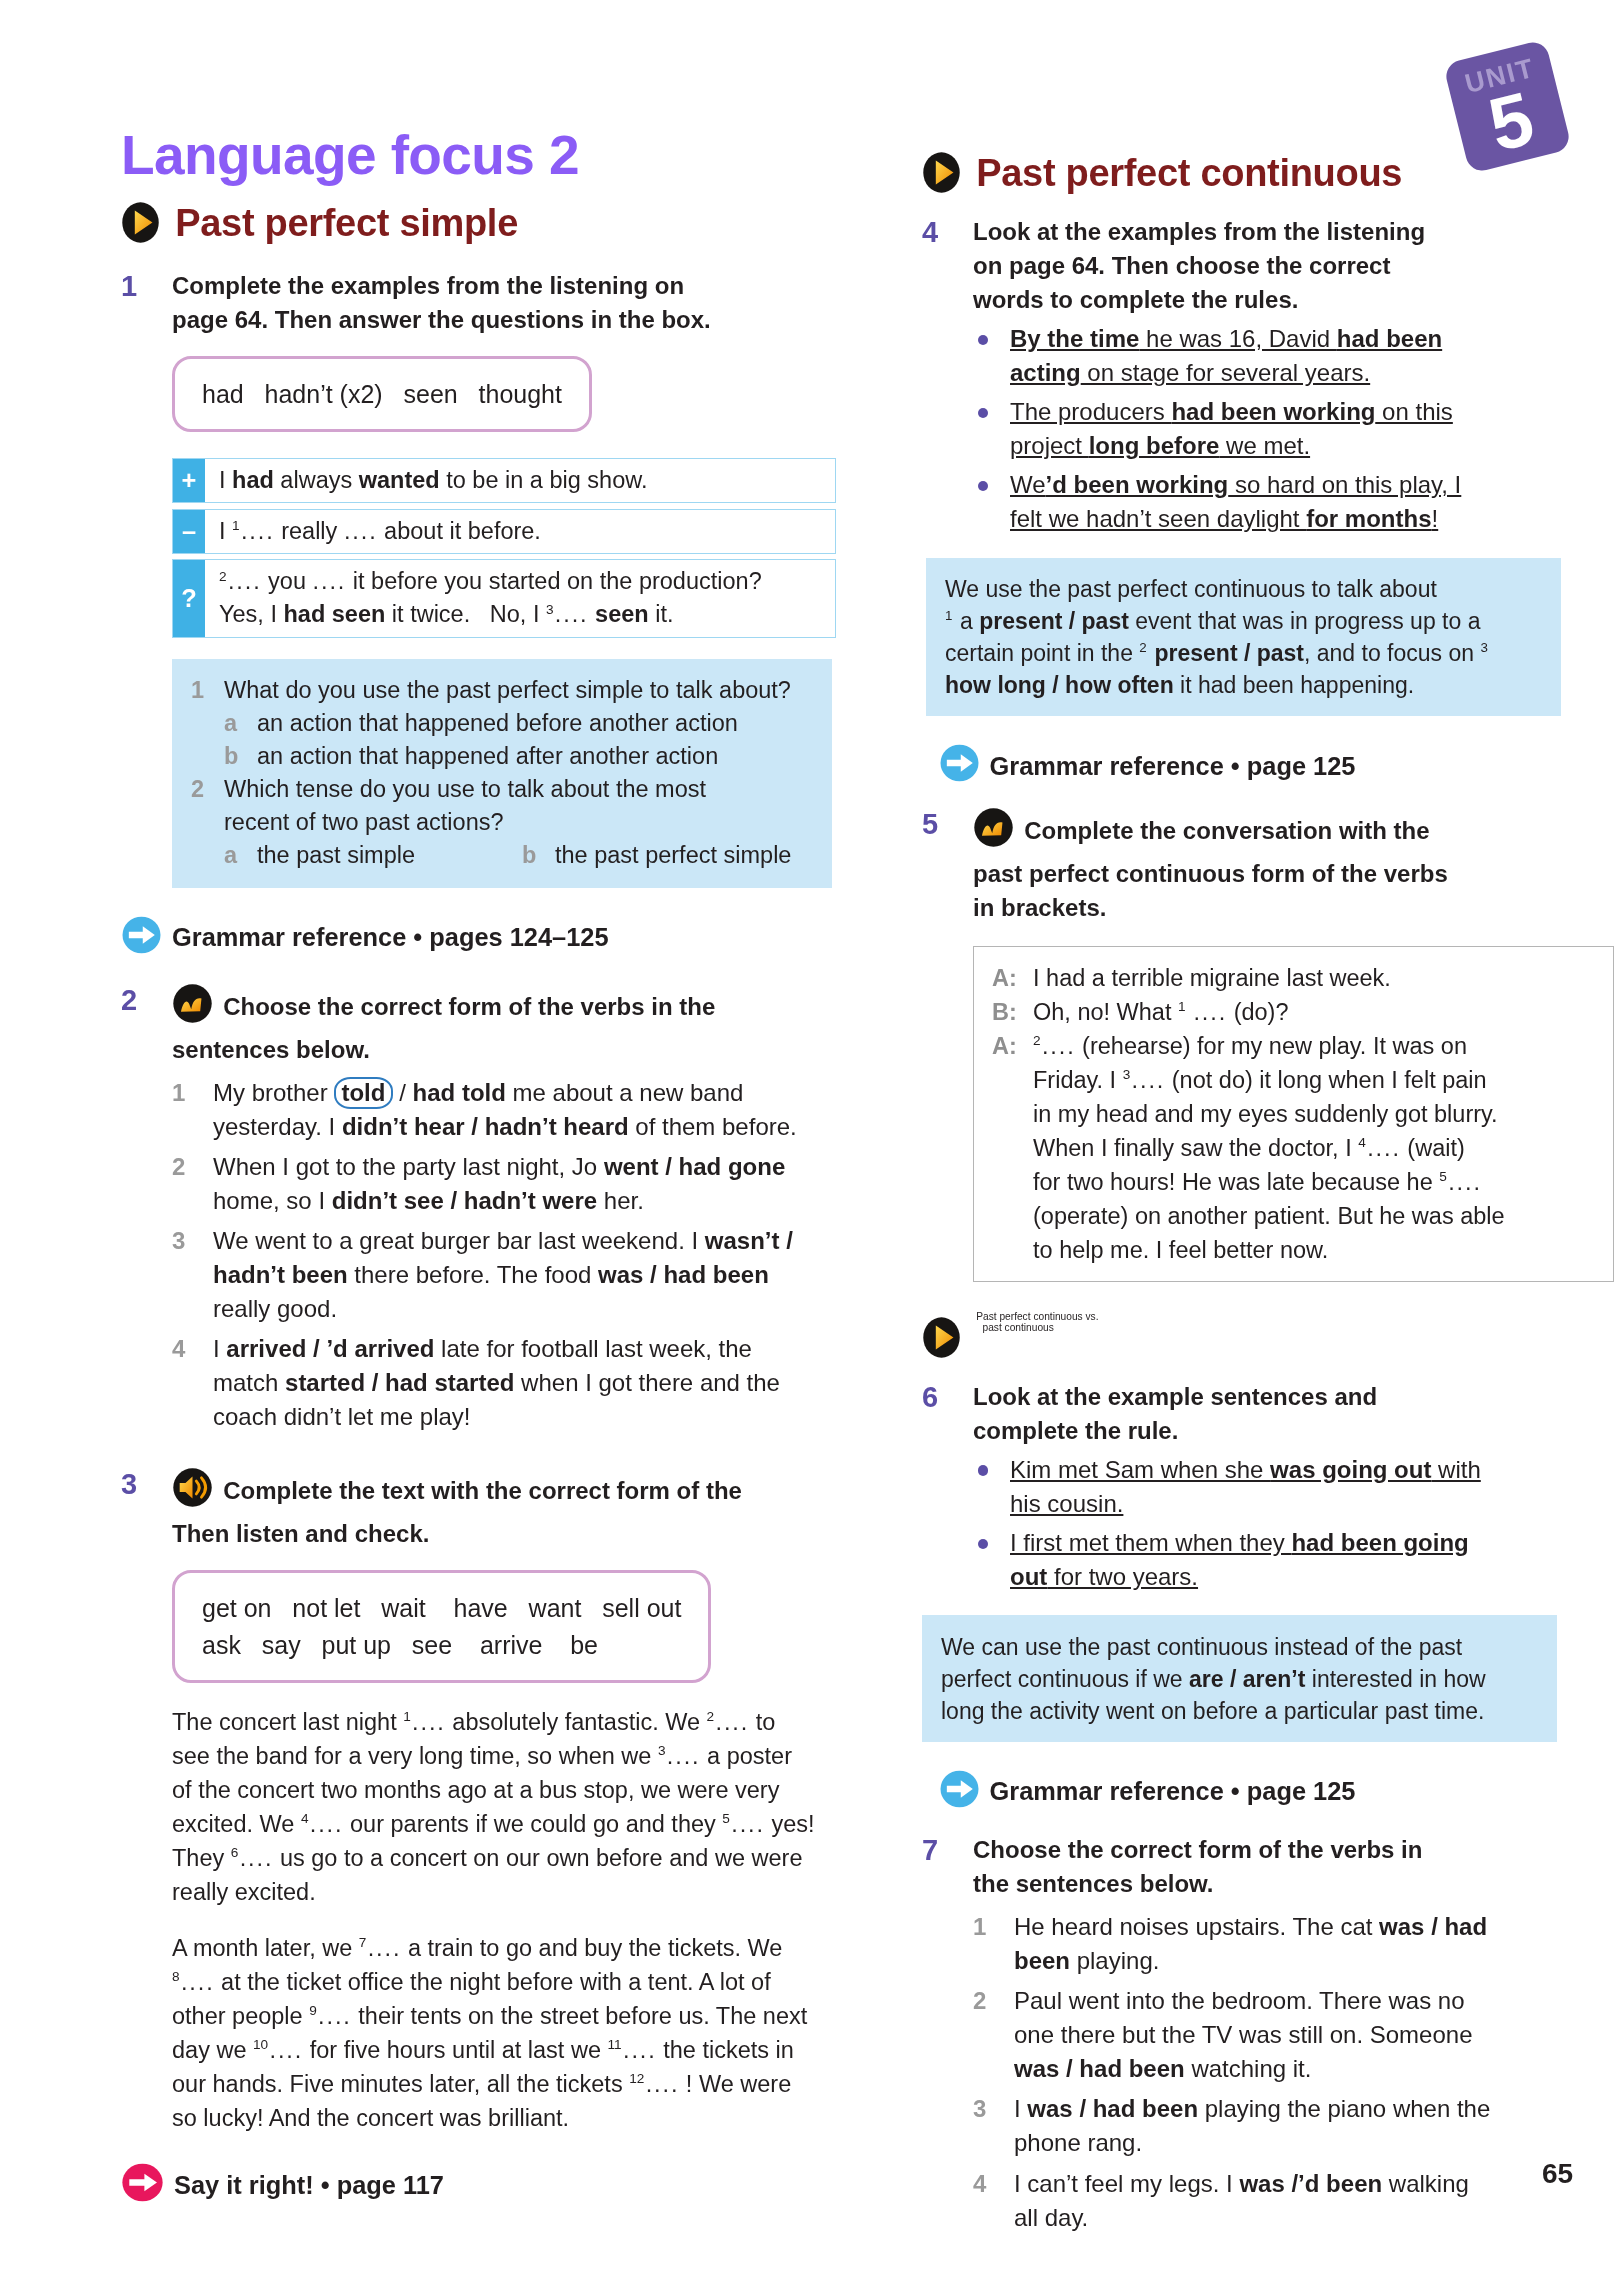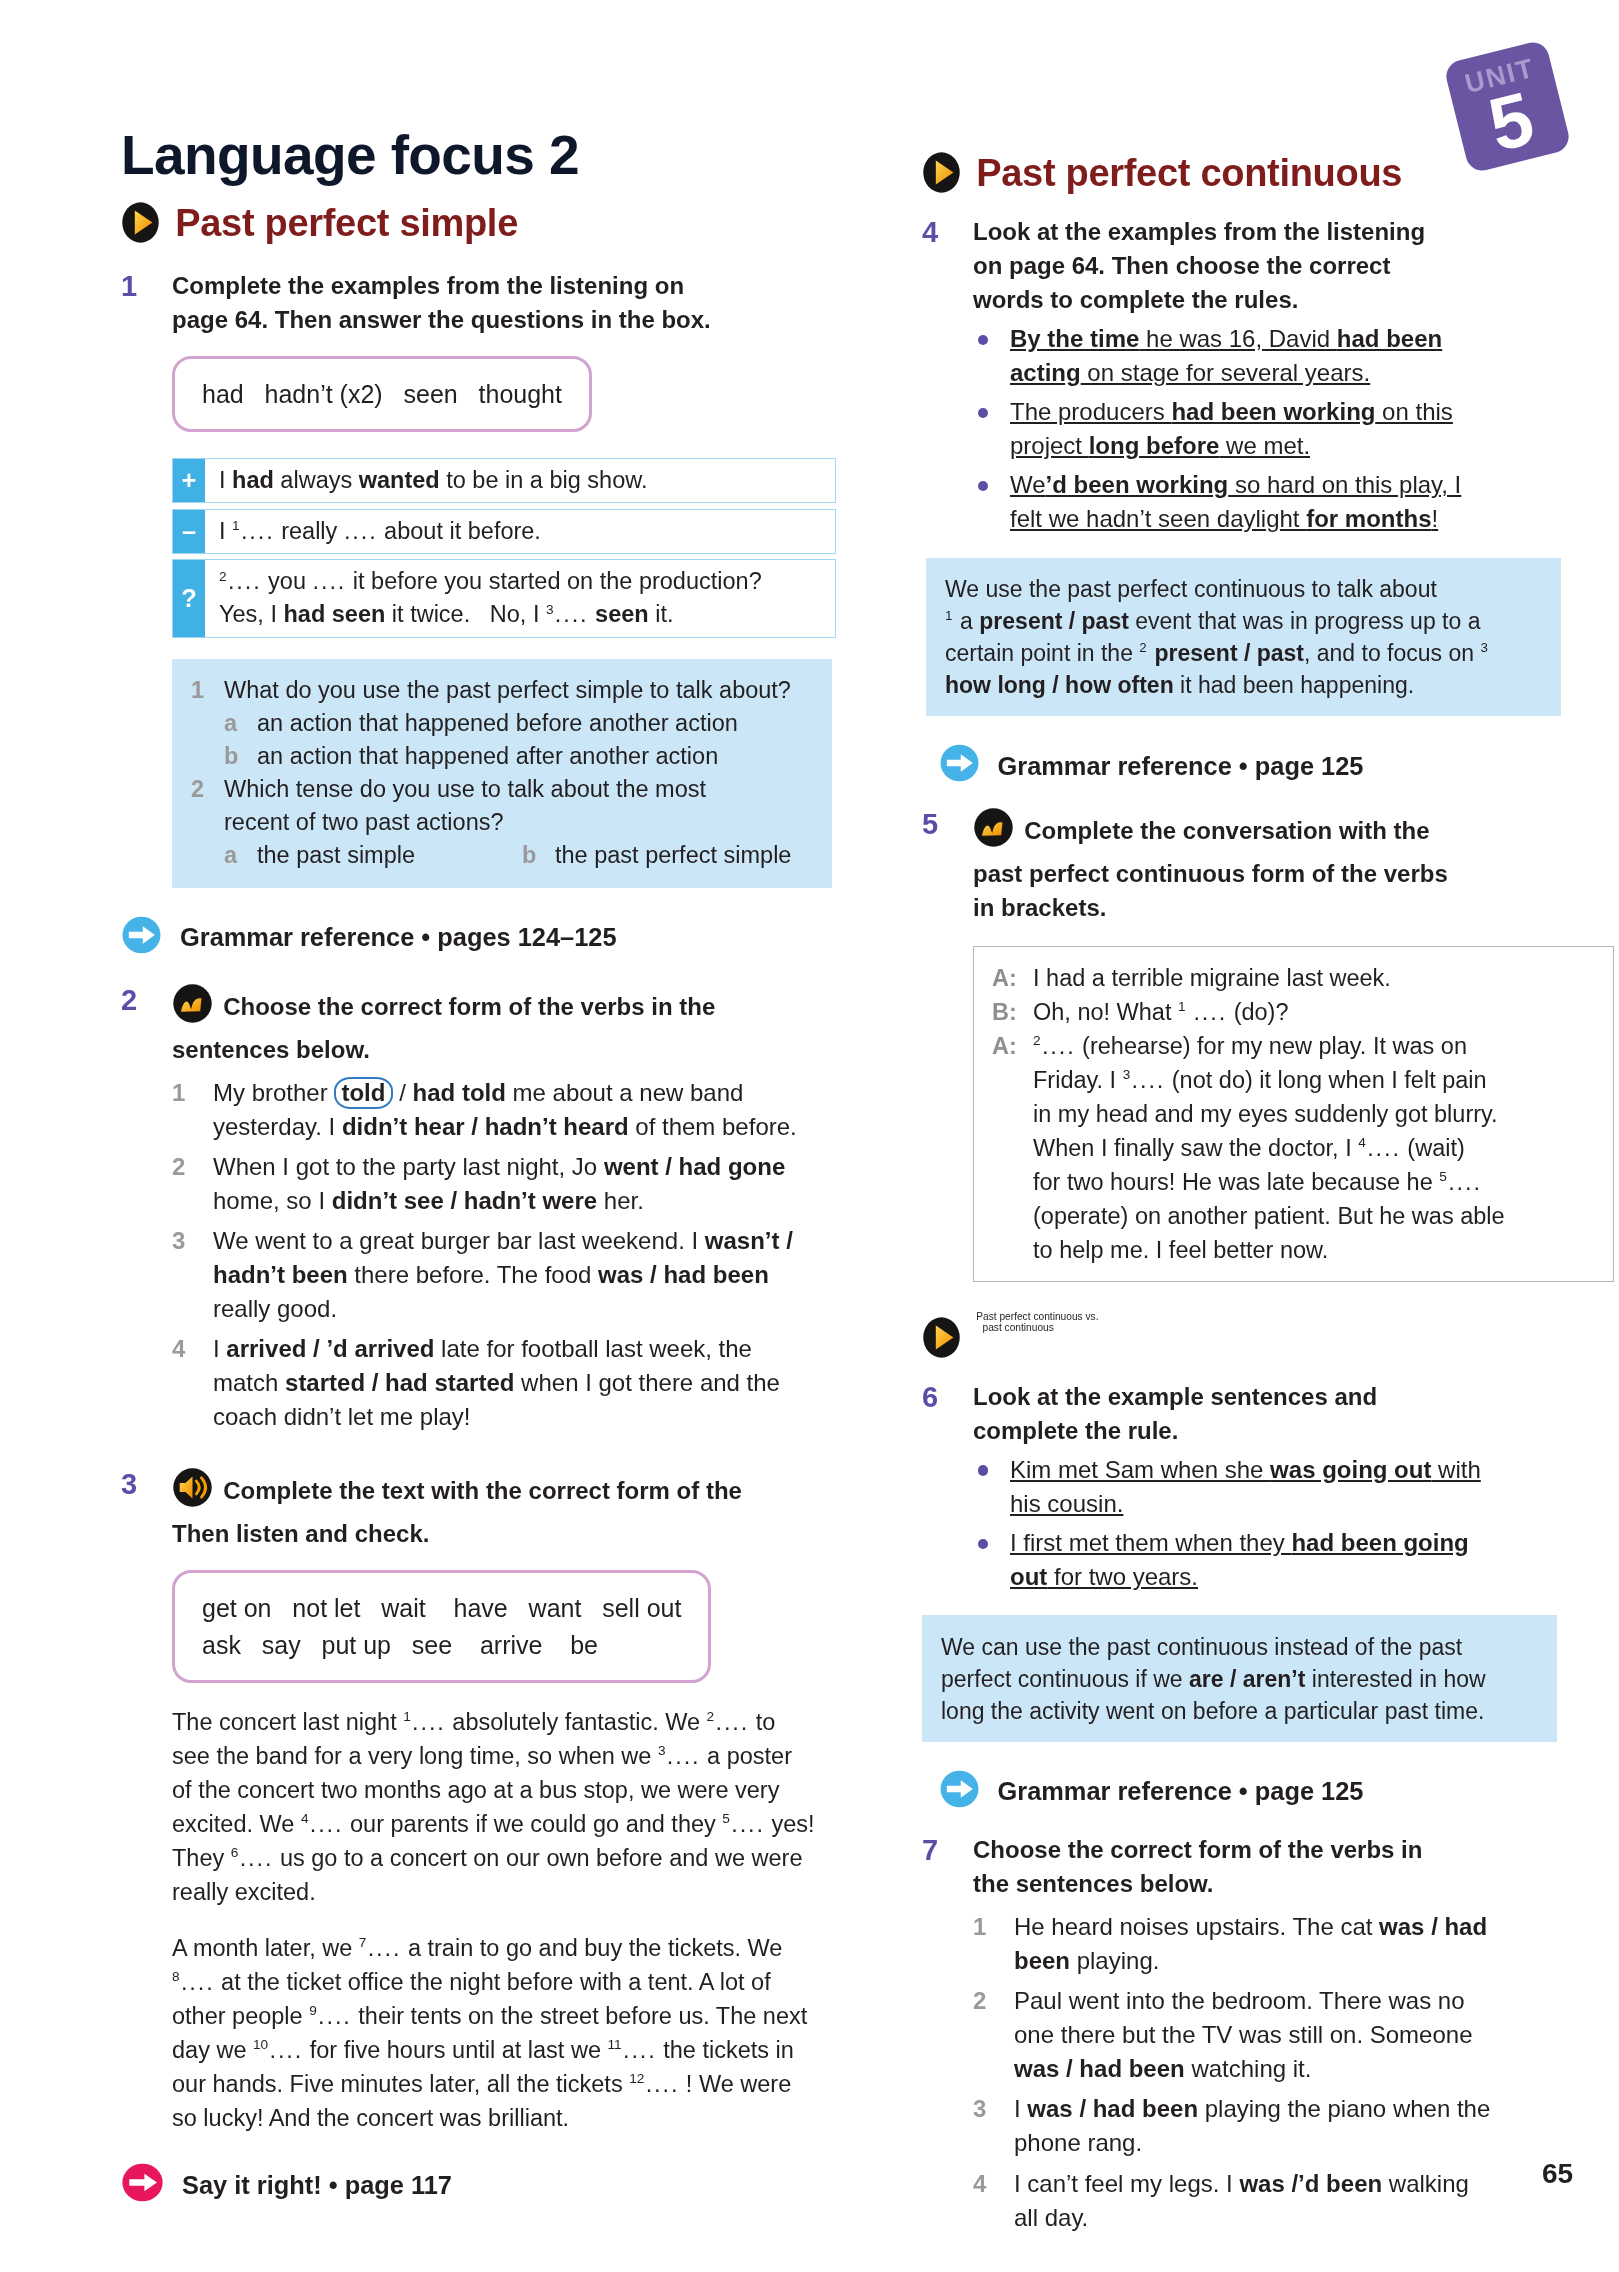--- a/index.html
+++ b/index.html
@@ -12,21 +12,21 @@
   .ln{white-space:nowrap;}
   b{font-weight:700;}
   sup{font-size:58%;vertical-align:super;line-height:0;margin-right:1.3px;}
   .dots{letter-spacing:1.9px;}
 
   
   .col-left{position:absolute;left:121px;top:127px;width:721px;}
   .col-right{position:absolute;left:922px;top:151px;width:698px;}
 
   
-  .h1{font-size:55px;font-weight:700;color:#0f172a;letter-spacing:-0.6px;line-height:1.05;}
+  .h1{font-size:55px;font-weight:700;color:#8b5cf6;letter-spacing:-0.6px;line-height:1.05;}
   .sec-head{display:flex;align-items:center;gap:15.2px;margin-top:16.5px;}
   .sec-head .h2{font-size:38px;font-weight:700;color:#7f1d1d;letter-spacing:-0.3px;line-height:1.08;}
   .sec-head-2line{display:flex;align-items:flex-start;gap:15.2px;margin-top:29px;}
   .sec-head-2line .icon{margin-top:5.1px;}
 
   
   .ex{display:grid;grid-template-columns:51px 1fr;margin-top:23px;}
   .ex-num{font-size:29px;font-weight:700;color:#5b4ea6;line-height:34px;}
   .instr{font-size:24px;font-weight:700;line-height:34px;}
   .instr .icon{display:inline-block;vertical-align:-9px;margin-right:10.2px;}
@@ -46,21 +46,21 @@
   
   .bluebox{background:#cbe7f7;padding:15.2px 19px;font-size:23.5px;line-height:33px;margin-top:21.6px;}
   .qgrid{display:grid;grid-template-columns:33px 1fr;}
   .qletter-row{display:grid;grid-template-columns:33px 1fr;}
   .glab{color:#9a9a9a;font-weight:700;}
   .qab{display:flex;}
   .qab .first{width:298px;display:grid;grid-template-columns:33px 1fr;}
   .qab .second{display:grid;grid-template-columns:33px 1fr;}
 
   
-  .gref{display:flex;align-items:center;gap:18px;margin-top:28px;
+  .gref{display:flex;align-items:center;gap:10px;margin-top:28px;
     font-size:25.4px;font-weight:700;white-space:nowrap;}
 
   
   .items{margin-top:9px;}
   .item{display:grid;grid-template-columns:41px 1fr;font-size:24px;line-height:34px;margin-top:6.3px;}
   .item-num{color:#9a9a9a;font-weight:700;}
 
   
   .bullets{margin-top:3px;text-decoration:underline;}
   .bullet{display:grid;grid-template-columns:37px 1fr;font-size:24px;line-height:34px;margin-top:5.1px;}

